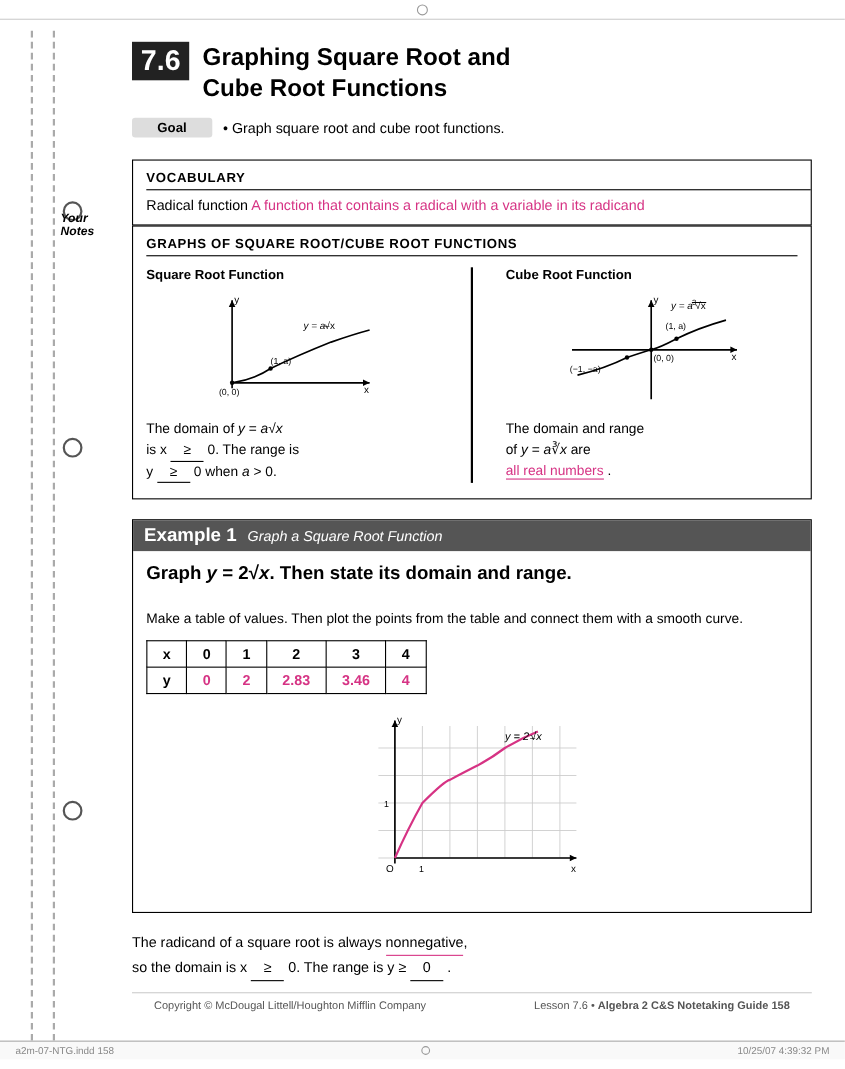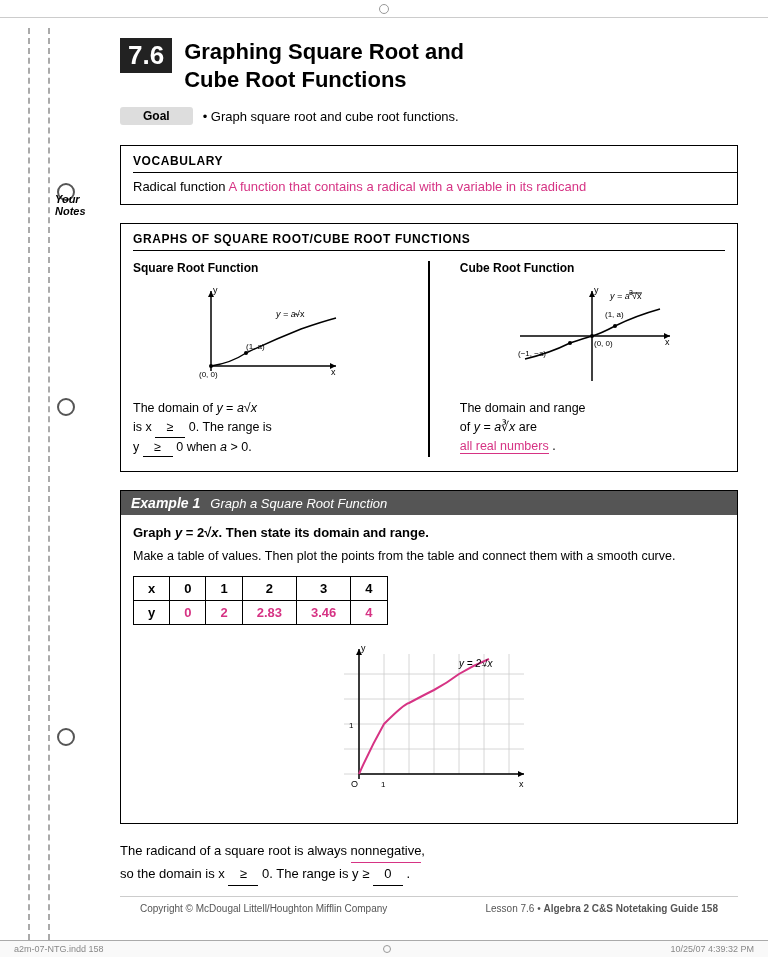--- a/index.html
+++ b/index.html
@@ -137,21 +137,20 @@
       margin-right: 10px;
     }
     .goal-text {
       font-size: 13px;
     }
 
     
     .vocab-box {
       border: 1.5px solid #000;
       padding: 8px 0 10px 12px;
-      margin-bottom: 18px;
     }
     .vocab-title {
       font-weight: bold;
       font-size: 12px;
       letter-spacing: 0.05em;
       border-bottom: 1.5px solid #000;
       padding-bottom: 4px;
       margin-bottom: 6px;
     }
     .vocab-entry {
@@ -226,34 +225,33 @@
       background: #555;
       color: #fff;
       padding: 4px 10px;
       display: flex;
       align-items: center;
       gap: 10px;
       font-size: 12px;
     }
     .example-number {
       font-weight: bold;
-      font-size: 14px;
-      font-style: italic;
+      font-size: 17px;
     }
     .example-title-text {
       font-style: italic;
       font-size: 13px;
     }
     .example-body {
       padding: 10px 12px;
     }
     .example-problem {
       font-weight: bold;
-      font-size: 13px;
-      margin-bottom: 8px;
+      font-size: 17px;
+      margin-bottom: 23px;
     }
     .example-instruction {
       font-size: 12.5px;
       margin-bottom: 10px;
       line-height: 1.4;
     }
 
     
     .values-table {
       border-collapse: collapse;

